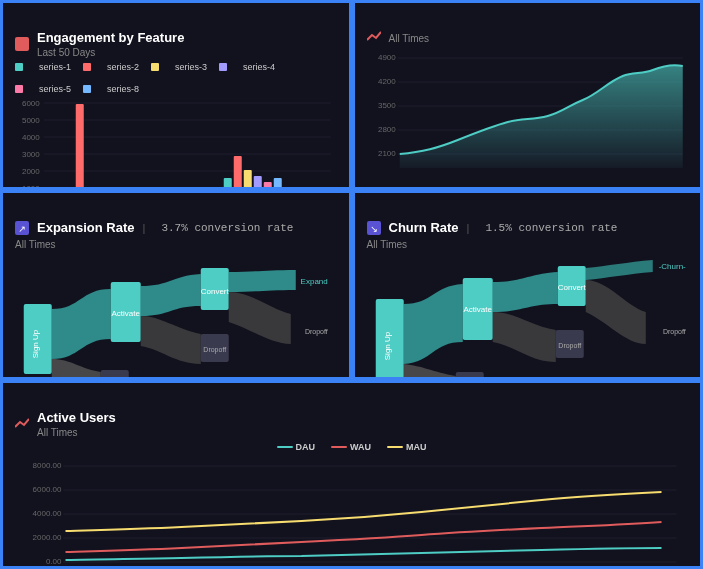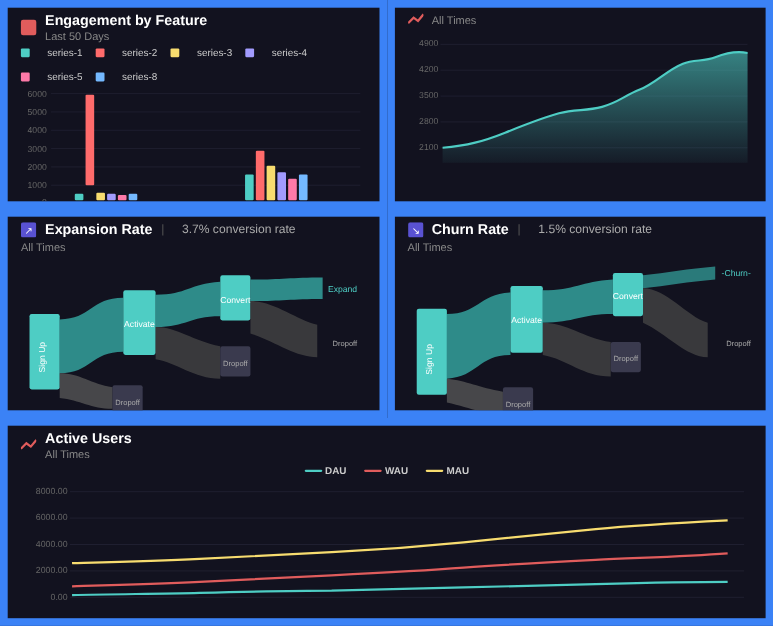--- a/index.html
+++ b/index.html
@@ -13,22 +13,22 @@
     }
     .dashboard {
       display: grid;
       grid-template-rows: 190px 190px 189px;
       grid-template-columns: 1fr 1fr;
       width: 703px;
       height: 569px;
     }
     .panel {
       background: #12121f;
-      border: 7px solid #3b82f6;
-      padding: 4px 12px;
+      border: 3px solid #3b82f6;
+      padding: 27px 12px;
       position: relative;
       overflow: hidden;
     }
     .panel-title {
       font-size: 13px;
       font-weight: bold;
       color: #ffffff;
       display: flex;
       align-items: center;
       gap: 6px;
@@ -41,20 +41,21 @@
     .panel-header {
       display: flex;
       align-items: center;
       gap: 8px;
       margin-bottom: 4px;
     }
     .conversion-rate {
       font-size: 11px;
       color: #aaa;
       margin-left: 8px;
+      font-family: Liberation Mono, monospace;
     }
     
     .icon-bar {
       width: 14px; height: 14px;
       background: #e05c5c;
       display: inline-block;
       border-radius: 2px;
     }
     
     .panel-bottom {

